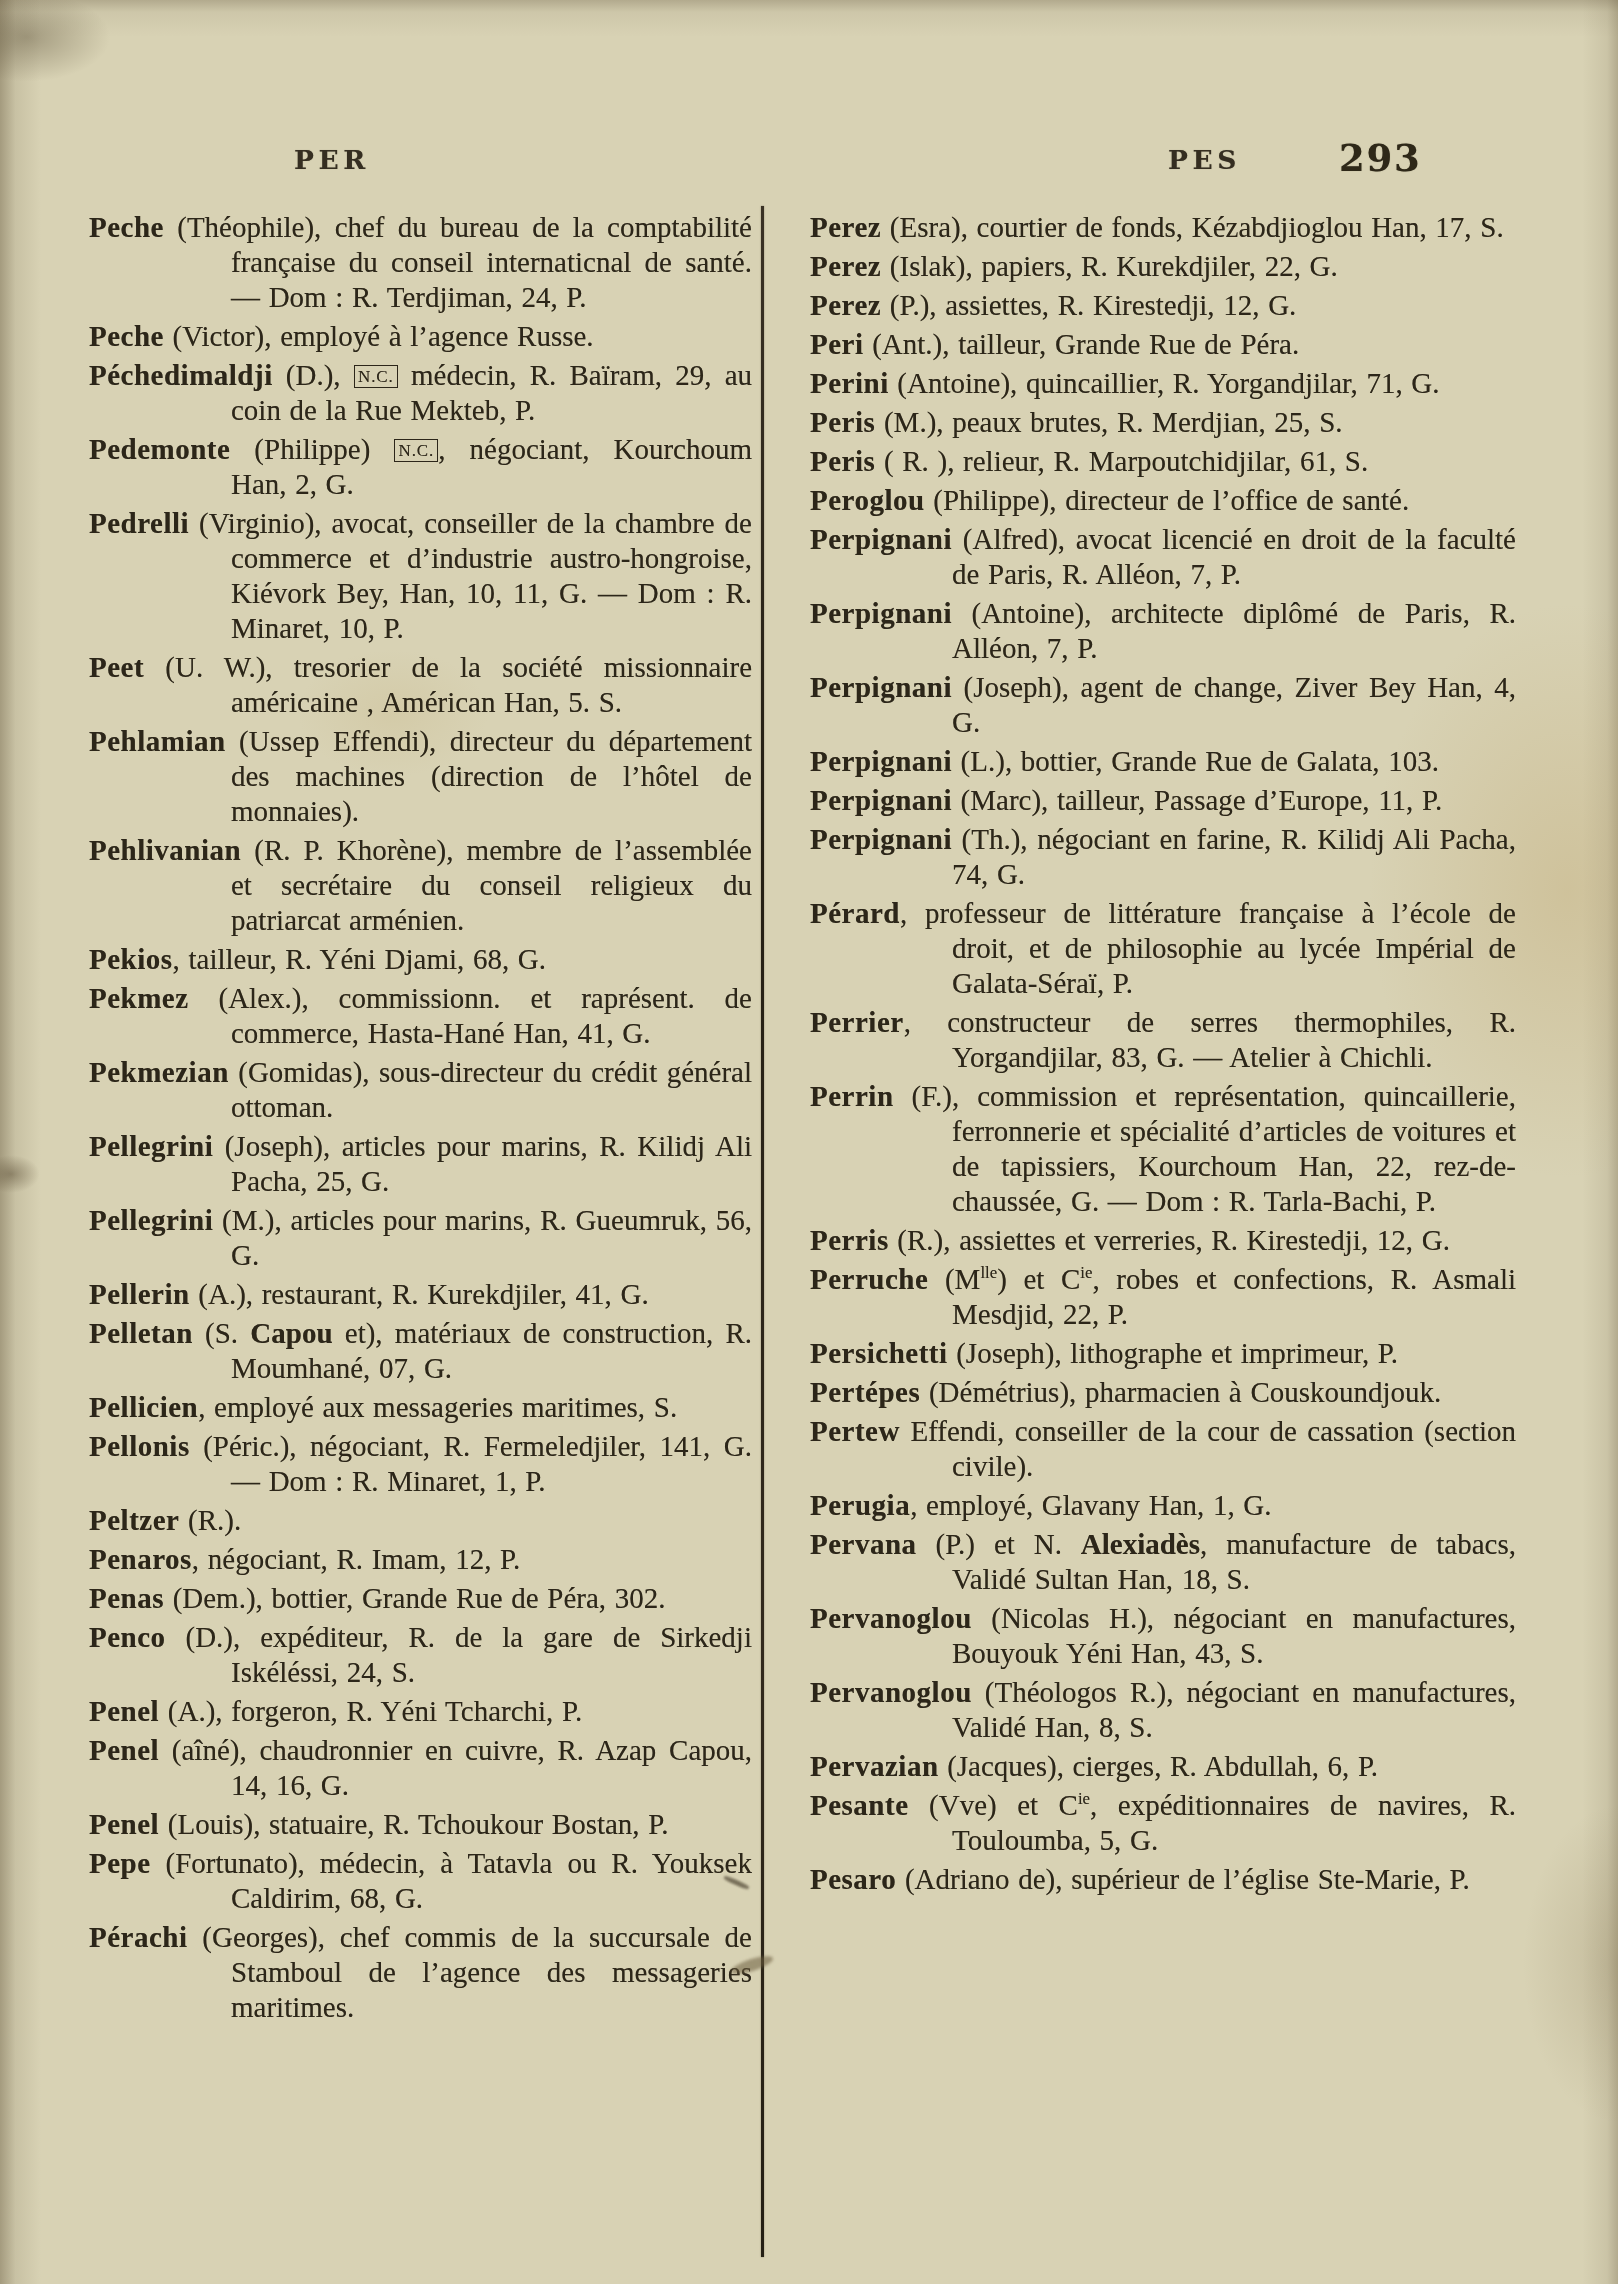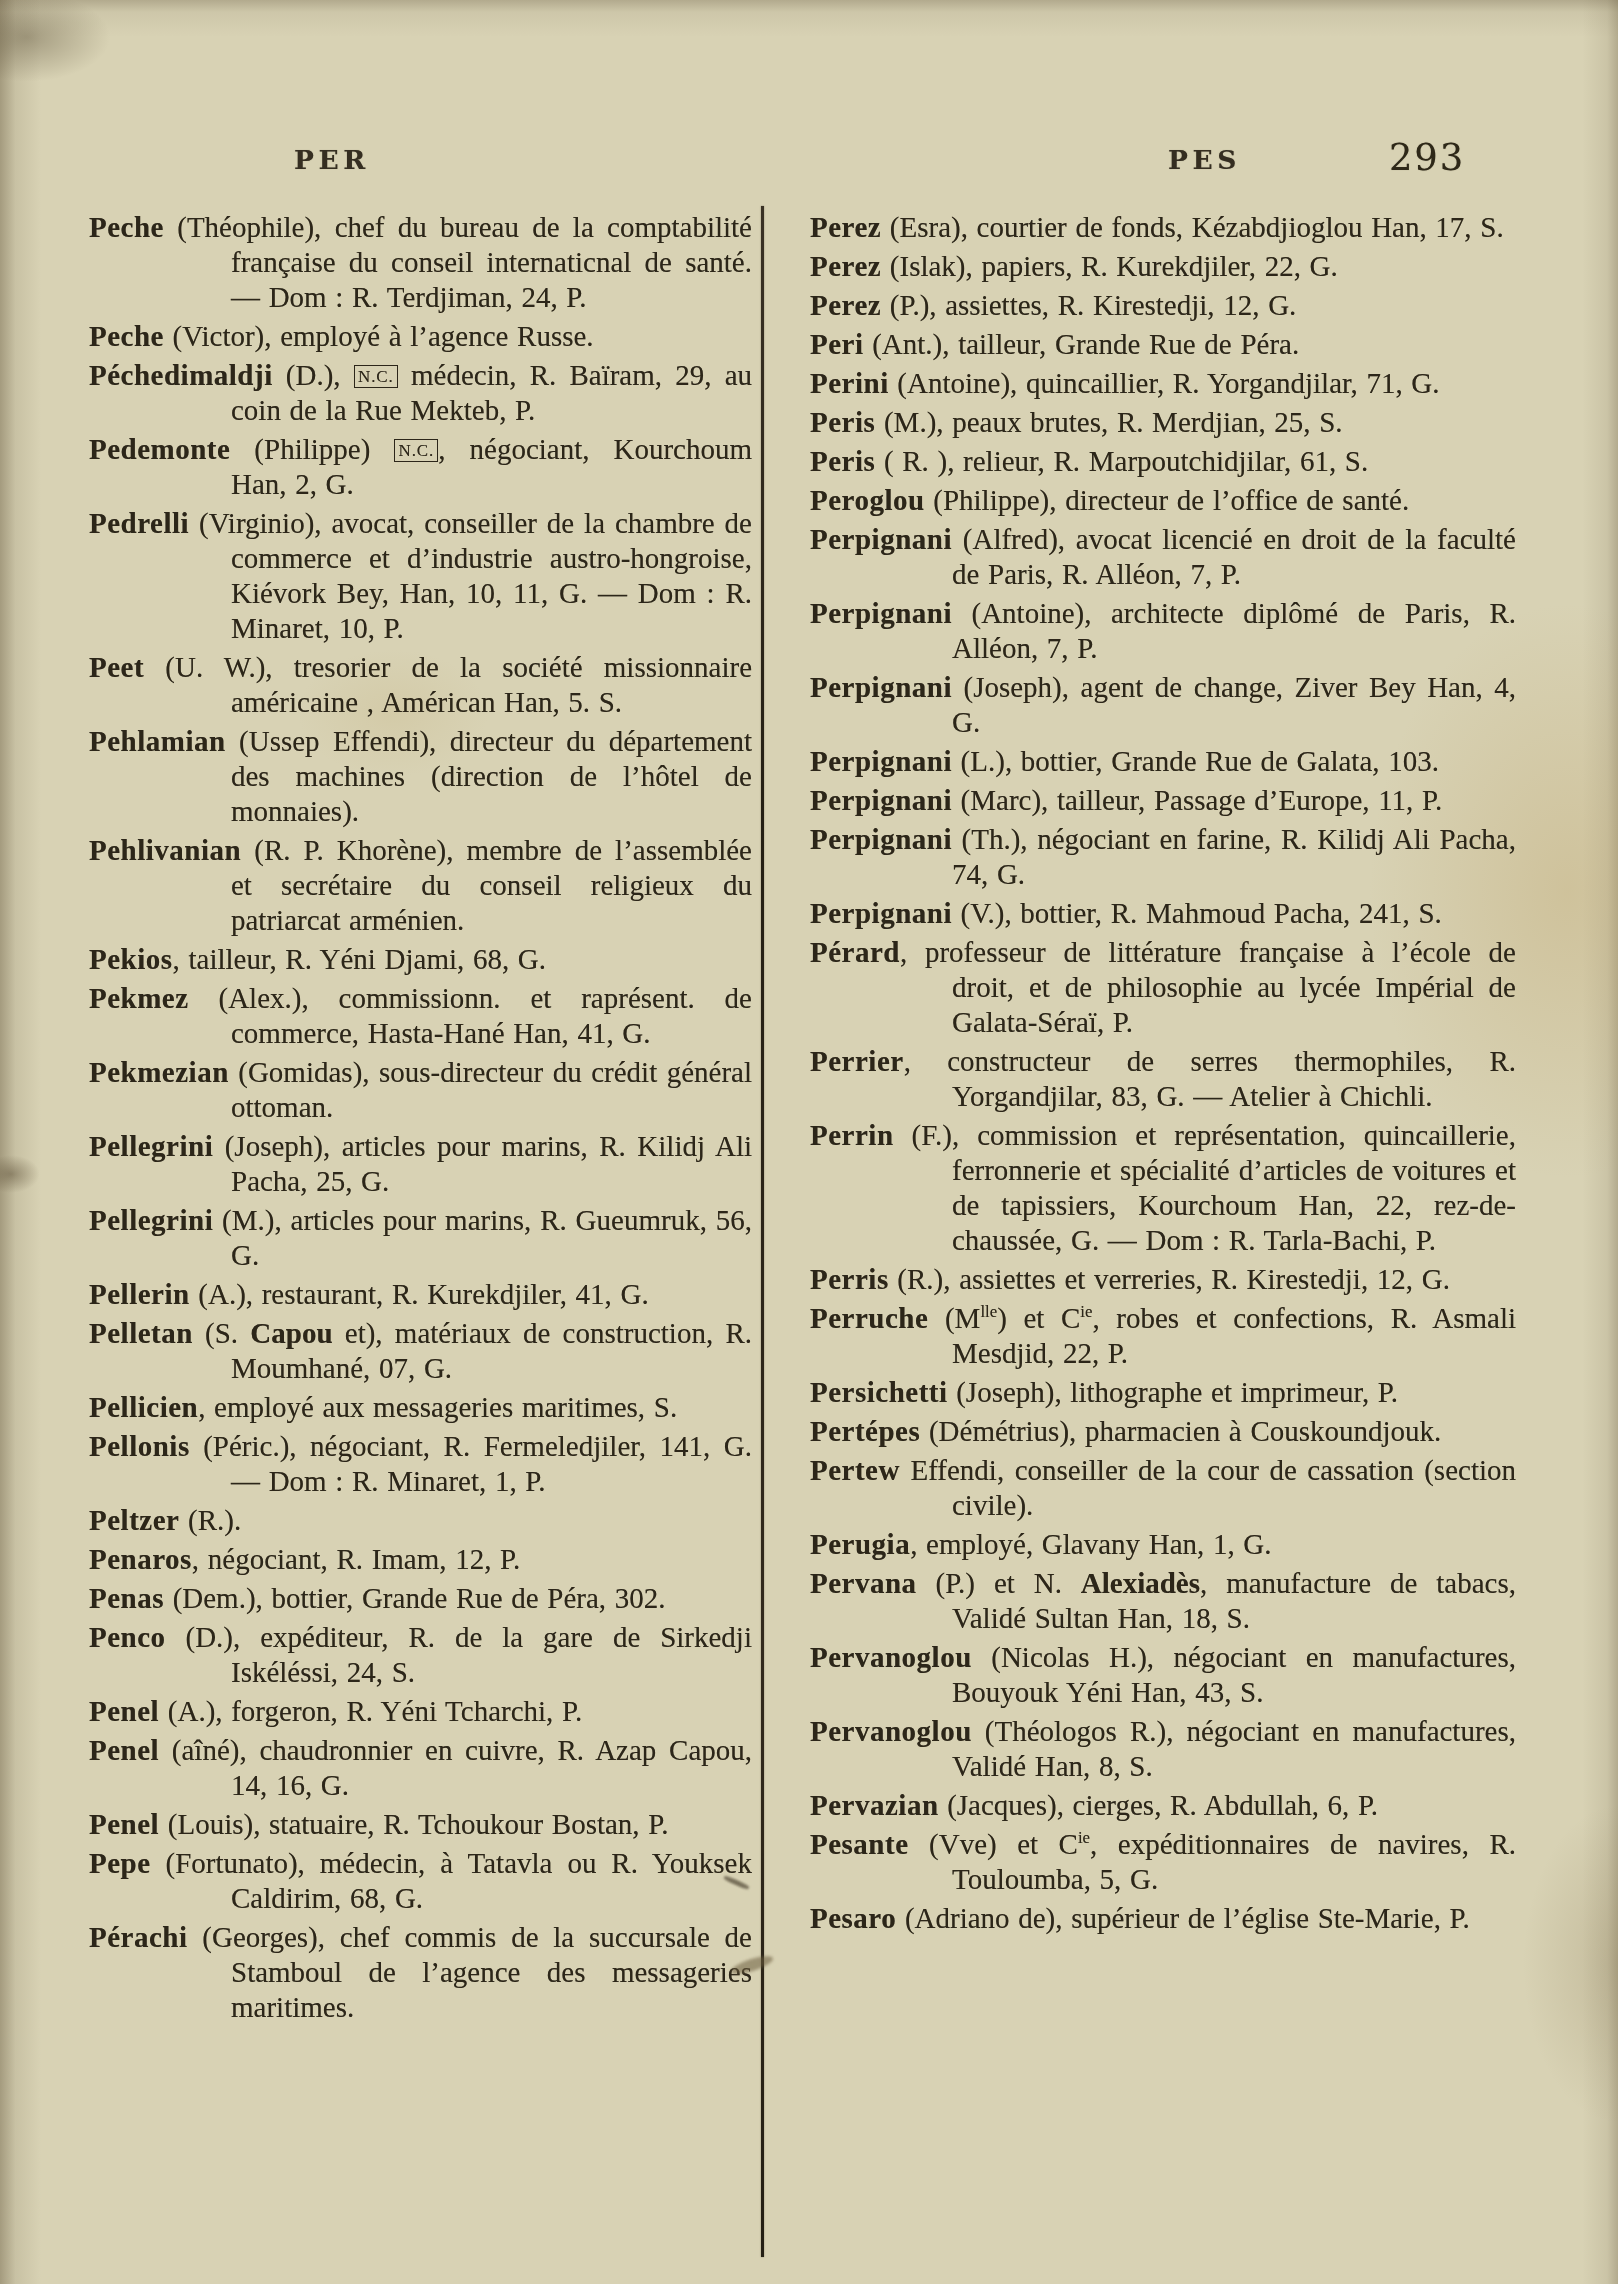--- a/index.html
+++ b/index.html
@@ -23,22 +23,22 @@
     color: #2c2619;
   }
   .running-head {
     position: absolute; top: 144px;
     font-size: 26.5px; font-weight: bold; letter-spacing: 4.6px;
     color: #352e21; text-shadow: 0 0 0.9px rgba(53,46,33,0.35);
   }
   .head-left  { left: 294px; }
   .head-right { left: 1168px; }
   .page-number {
-    position: absolute; top: 136px; left: 1389px;
-    font-size: 37px; font-weight: normal; color: #2e2818;
+    position: absolute; top: 136px; left: 1339px;
+    font-size: 37px; font-weight: bold; color: #2e2818;
     letter-spacing: 1.8px; text-shadow: 0 0 0.9px rgba(46,40,24,0.35);
   }
   .column {
     position: absolute; top: 206px;
     font-size: 29px; line-height: 35px;
     word-spacing: 1.4px;
     text-shadow: 0 0 0.5px rgba(44,38,25,0.45);
   }
   .col-left  { left: 85px;  width: 671px; }
   .col-right { left: 806px; width: 714px; }
@@ -122,21 +122,20 @@
       <p class="entry"><b class="surname">Perini</b><span> (Antoine), quincaillier, R. Yorgandjilar, 71, G.</span></p>
       <p class="entry"><b class="surname">Peris</b><span> (M.), peaux brutes, R. Merdjian, 25, S.</span></p>
       <p class="entry"><b class="surname">Peris</b><span> ( R. ), relieur, R. Marpoutchidjilar, 61, S.</span></p>
       <p class="entry"><b class="surname">Peroglou</b><span> (Philippe), directeur de l’office de santé.</span></p>
       <p class="entry"><b class="surname">Perpignani</b><span> (Alfred), avocat licencié en droit de la faculté de Paris, R. Alléon, 7, P.</span></p>
       <p class="entry"><b class="surname">Perpignani</b><span> (Antoine), architecte diplômé de Paris, R. Alléon, 7, P.</span></p>
       <p class="entry"><b class="surname">Perpignani</b><span> (Joseph), agent de change, Ziver Bey Han, 4, G.</span></p>
       <p class="entry"><b class="surname">Perpignani</b><span> (L.), bottier, Grande Rue de Galata, 103.</span></p>
       <p class="entry"><b class="surname">Perpignani</b><span> (Marc), tailleur, Passage d’Europe, 11, P.</span></p>
       <p class="entry"><b class="surname">Perpignani</b><span> (Th.), négociant en farine, R. Kilidj Ali Pacha, 74, G.</span></p>
-      <p class="entry"><b class="surname">Perpignani</b><span> (V.), bottier, R. Mahmoud Pacha, 241, S.</span></p>
       <p class="entry"><b class="surname">Pérard</b><span>, professeur de littérature française à l’école de droit, et de philosophie au lycée Impérial de Galata-Séraï, P.</span></p>
       <p class="entry"><b class="surname">Perrier</b><span>, constructeur de serres thermophiles, R. Yorgandjilar, 83, G. — Atelier à Chichli.</span></p>
       <p class="entry"><b class="surname">Perrin</b><span> (F.), commission et représentation, quincaillerie, ferronnerie et spécialité d’articles de voitures et de tapissiers, Kourchoum Han, 22, rez-de-chaussée, G. — Dom : R. Tarla-Bachi, P.</span></p>
       <p class="entry"><b class="surname">Perris</b><span> (R.), assiettes et verreries, R. Kirestedji, 12, G.</span></p>
       <p class="entry"><b class="surname">Perruche</b><span> (M<sup>lle</sup>) et C<sup>ie</sup>, robes et confections, R. Asmali Mesdjid, 22, P.</span></p>
       <p class="entry"><b class="surname">Persichetti</b><span> (Joseph), lithographe et imprimeur, P.</span></p>
       <p class="entry"><b class="surname">Pertépes</b><span> (Démétrius), pharmacien à Couskoundjouk.</span></p>
       <p class="entry"><b class="surname">Pertew</b><span> Effendi, conseiller de la cour de cassation (section civile).</span></p>
       <p class="entry"><b class="surname">Perugia</b><span>, employé, Glavany Han, 1, G.</span></p>
       <p class="entry"><b class="surname">Pervana</b><span> (P.) et N. <b>Alexiadès</b>, manufacture de tabacs, Validé Sultan Han, 18, S.</span></p>

